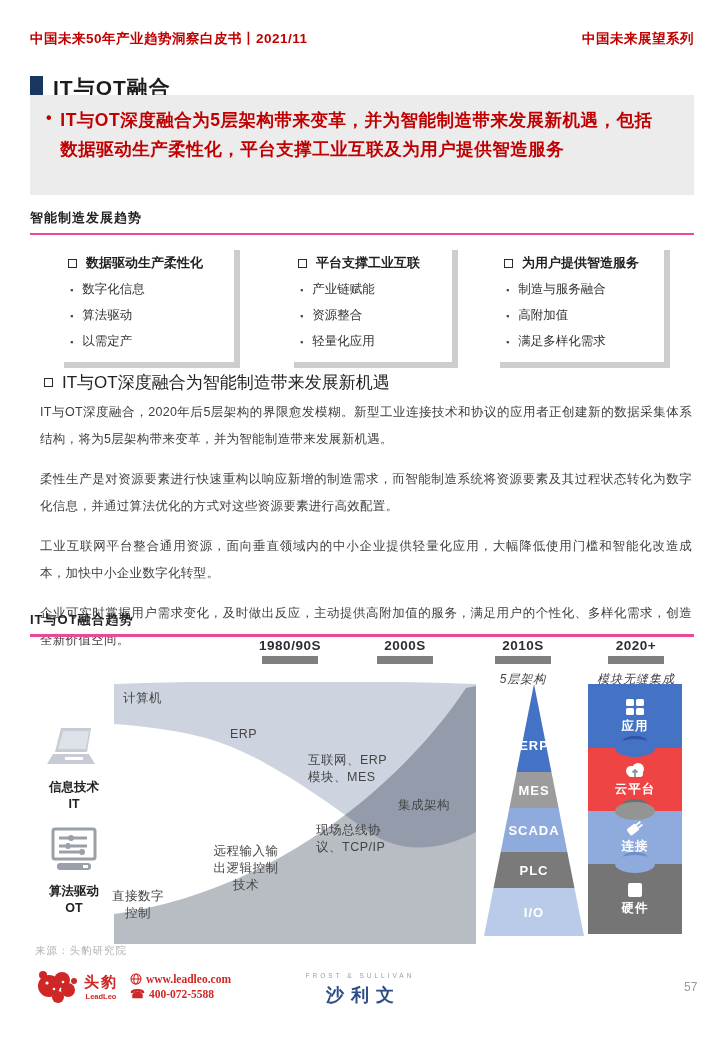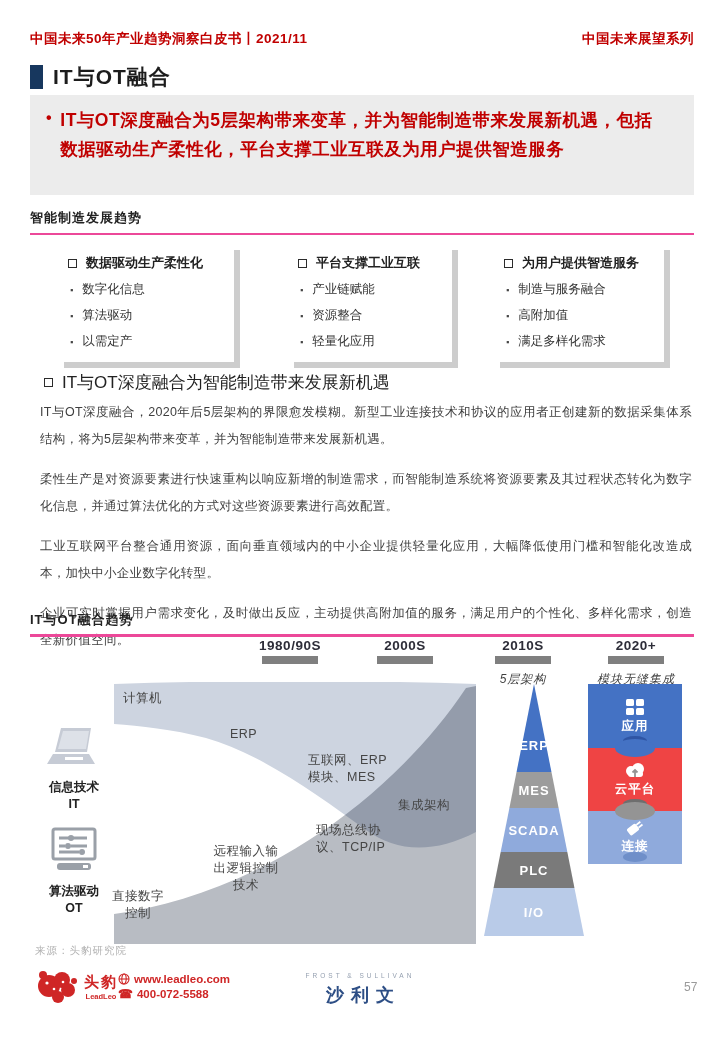--- a/index.html
+++ b/index.html
@@ -4,21 +4,21 @@
 <style>
   * { margin:0; padding:0; box-sizing:border-box; }
   body { background:#888; font-family:"Liberation Sans", sans-serif; }
   .page { position:relative; width:720px; height:1040px; background:#ffffff; margin:0 auto; overflow:hidden; font-family:"Liberation Sans", sans-serif; }
 
   
   .header-row { position:absolute; top:30px; left:30px; width:664px; display:flex; justify-content:space-between; }
   .header-row .hd { color:#c00000; font-size:13.5px; font-weight:bold; letter-spacing:0.5px; }
 
   
-  .title-row { position:absolute; top:63px; left:30px; display:flex; align-items:center; }
+  .title-row { position:absolute; top:74px; left:30px; display:flex; align-items:center; }
   .title-square { width:13px; height:24px; background:#17375e; margin-right:10px; }
   .page-title { font-size:21px; font-weight:bold; color:#1c1c1c; letter-spacing:1px; }
 
   
   .summary-box { position:absolute; top:95px; left:30px; width:664px; height:100px; background:#ececec; display:flex; padding:11px 30px 0 16px; }
   .summary-bullet { color:#c00000; font-size:16px; font-weight:bold; width:26px; padding-top:3px; }
   .summary-text { color:#c00000; font-size:17.5px; font-weight:bold; line-height:29px; letter-spacing:0.5px; }
 
   
   .sec-head { position:absolute; left:30px; width:664px; border-bottom:2px solid #ec4899; padding-bottom:6px; }
@@ -78,21 +78,21 @@
   .tab-app  { background:#4472c4; } .tab-cloud{ background:#949494; } .tab-conn { background:#8faadc; }
   .socket { position:absolute; bottom:2px; left:50%; transform:translateX(-50%); width:24px; height:10px; border-radius:50%; z-index:1; }
   .sk-app { background:#2f55a4; } .sk-cloud { background:#6e6e6e; } .sk-conn { background:#6f8fc9; }
 
   
   .source { position:absolute; left:35px; top:944px; font-size:10.5px; color:#b2b2b2; letter-spacing:1px; }
   .footer-brand { position:absolute; left:34px; top:967px; display:flex; align-items:center; }
   .brand-name { margin-left:4px; text-align:center; }
   .brand-cn { color:#cf2626; font-size:15px; font-weight:bold; letter-spacing:2px; }
   .brand-en { color:#cf2626; font-size:7.5px; font-weight:bold; }
-  .contact { margin-left:0; }
+  .contact { margin-left:12px;font-family:Liberation Serif, serif; }
   .contact-row { display:flex; align-items:center; color:#cf2626; font-size:11.5px; font-weight:bold; margin:2px 0; }
   .contact-row .cicon { margin-right:4px; font-size:12px; display:flex; align-items:center; }
   .footer-partner { position:absolute; left:290px; top:972px; width:140px; text-align:center; }
   .partner-en { font-size:6.5px; color:#95a0b0; letter-spacing:3px; }
   .partner-cn { font-size:18px; font-weight:bold; color:#2d4e85; letter-spacing:7px; margin-top:4px; padding-left:7px; }
   .page-num { position:absolute; left:684px; top:980px; font-size:12px; color:#9a9a9a; }
 </style>
 </head>
 <body>
 
@@ -306,20 +306,27 @@
       <svg width="20" height="16" viewBox="0 0 20 16">
         <g transform="rotate(-38 10 8)" fill="#ffffff">
           <rect x="2" y="4" width="11" height="8" rx="2"></rect>
           <rect x="13" y="5.5" width="5" height="1.8"></rect>
           <rect x="13" y="9" width="5" height="1.8"></rect>
         </g>
       </svg>
       <div class="lbl">连接</div>
       <div class="socket sk-conn"></div>
     </div>
+    <div class="block blk-hw">
+      <div class="tab tab-conn"></div>
+      <svg width="16" height="16" viewBox="0 0 16 16">
+        <rect x="1" y="1" width="14" height="14" rx="2" fill="#ffffff"></rect>
+      </svg>
+      <div class="lbl">硬件</div>
+    </div>
   </div>
 
   <div class="source">来源：头豹研究院</div>
 
   <div class="footer-brand">
     <svg width="46" height="40" viewBox="0 0 46 40">
       <g fill="#cf2626">
         <circle cx="15" cy="19" r="11"></circle>
           <circle cx="28" cy="13" r="8"></circle>
           <circle cx="34" cy="23" r="7"></circle>

